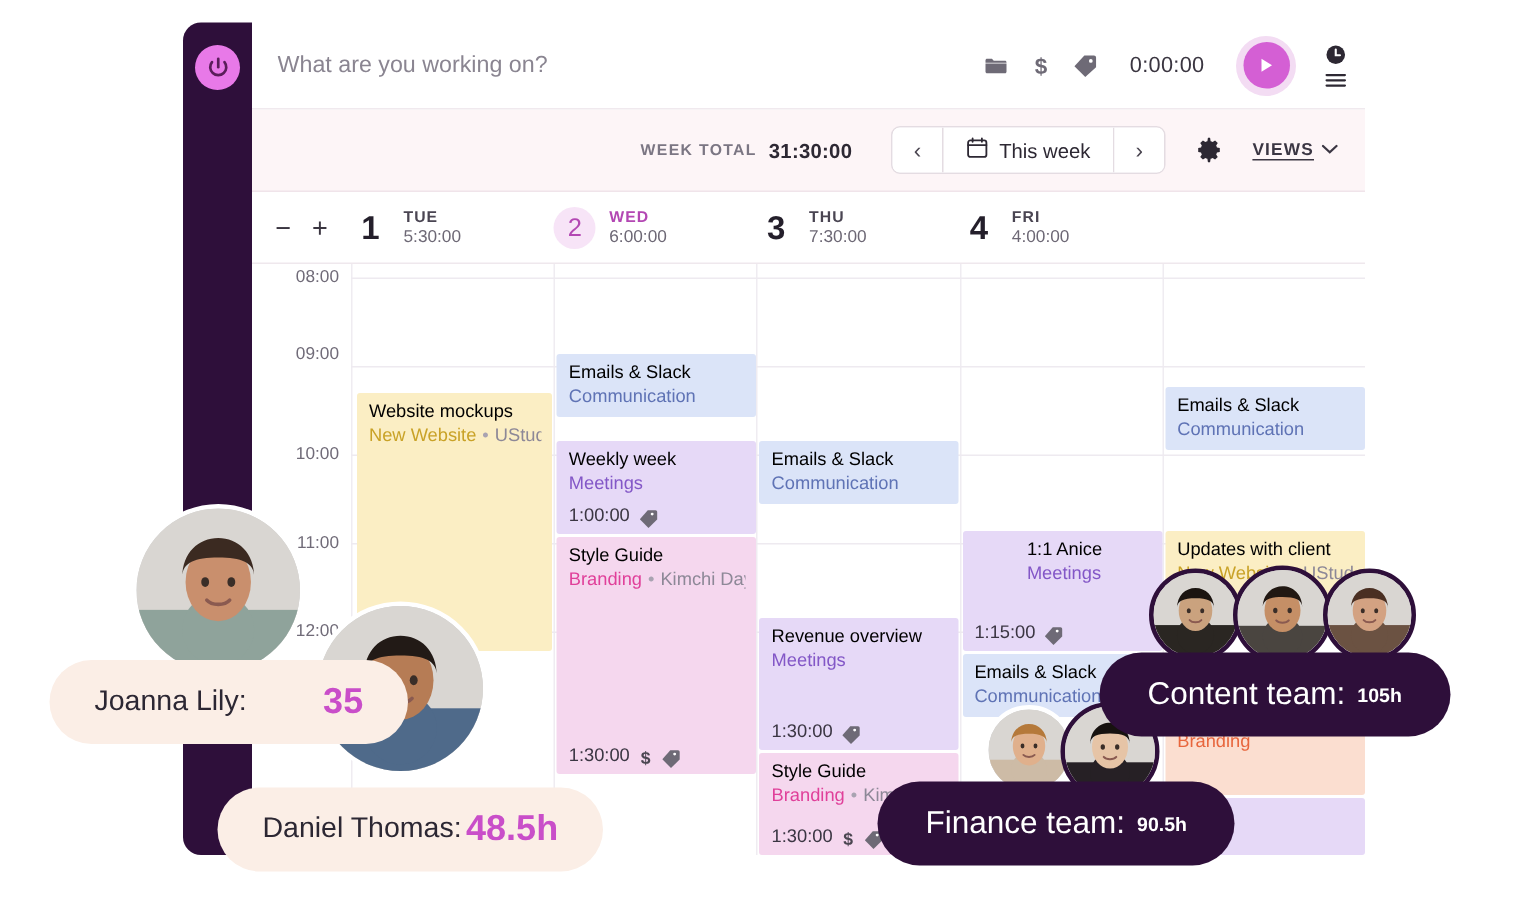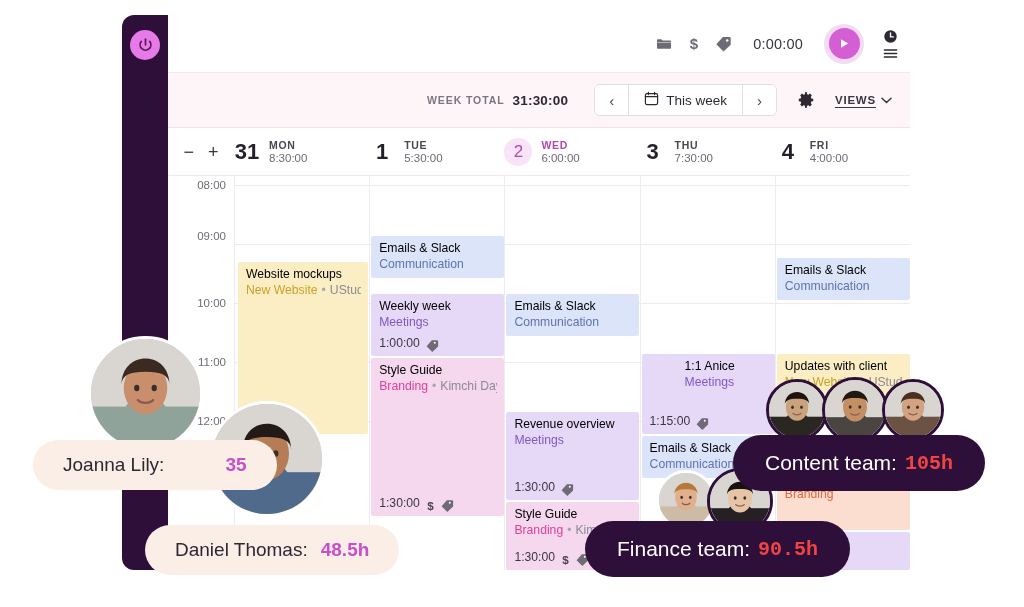--- a/index.html
+++ b/index.html
@@ -181,33 +181,34 @@
   .avatar.ring { border: 3px solid #fff; }
   .avatar.dark-ring { border: 3px solid #2e0f3a; }
   .avatar svg { display: block; width: 100%; height: 100%; }
 
   .pill {
     position: absolute; display: flex; align-items: center;
     border-radius: 40px; white-space: nowrap; z-index: 21;
   }
   .pill-light { background: #fbeee6; padding: 14px 30px; }
   .pill-light .pname { font-size: 19px; color: #2c2733; }
-  .pill-light .pval { font-size: 19px; color: #c94ec9; font-weight: 700; margin-left: 13px; }
+  .pill-light .pval { font-size: 24px; color: #c94ec9; font-weight: 700; margin-left: 3px; }
   .pill-dark { background: #2e0f3a; padding: 16px 32px; }
   .pill-dark .pname { font-size: 21px; color: #ffffff; }
-  .pill-dark .pval { font-size: 20px; color: #ef4444; font-weight: 700; margin-left: 8px; font-family: Liberation Mono, monospace; }
+  .pill-dark .pval { font-size: 13px; color: #ffffff; font-weight: 700; margin-left: 8px; }
 </style>
 </head>
 <body>
 
 <div id="root">
 
   <div class="app-window"></div>
 
   <div class="topbar">
+    <input class="task-input" value="" placeholder="What are you working on?" style="">
     <div class="topbar-icons">
 
       <span class="tb-icon" title="project">
         <svg width="16" height="16" viewBox="0 0 16 16" fill="#6e6a76">
           <path d="M1 4.2c0-.6.5-1 1-1h3.3l1.2 1.3H14c.6 0 1 .4 1 1v.4H1V4.2z"></path>
           <path d="M1 6.4h14v5.4c0 .6-.4 1-1 1H2c-.5 0-1-.4-1-1V6.4z"></path>
         </svg>
       </span>
 
       <span class="tb-icon" title="billable">
@@ -284,27 +285,20 @@
     </span>
   </div>
 
   <div class="dayheader">
     <span class="zoom-ctrls">
       <span>−</span>
       <span>+</span>
     </span>
     <div id="day-cells" style="display:flex;">
         <div class="day-cell">
-          <span class="day-num">31</span>
-          <span class="day-meta">
-            <span class="day-abbr">MON</span>
-            <span class="day-time">8:30:00</span>
-          </span>
-        </div>
-        <div class="day-cell">
           <span class="day-num">1</span>
           <span class="day-meta">
             <span class="day-abbr">TUE</span>
             <span class="day-time">5:30:00</span>
           </span>
         </div>
         <div class="day-cell">
           <span class="day-num today">2</span>
           <span class="day-meta">
             <span class="day-abbr today">WED</span>

